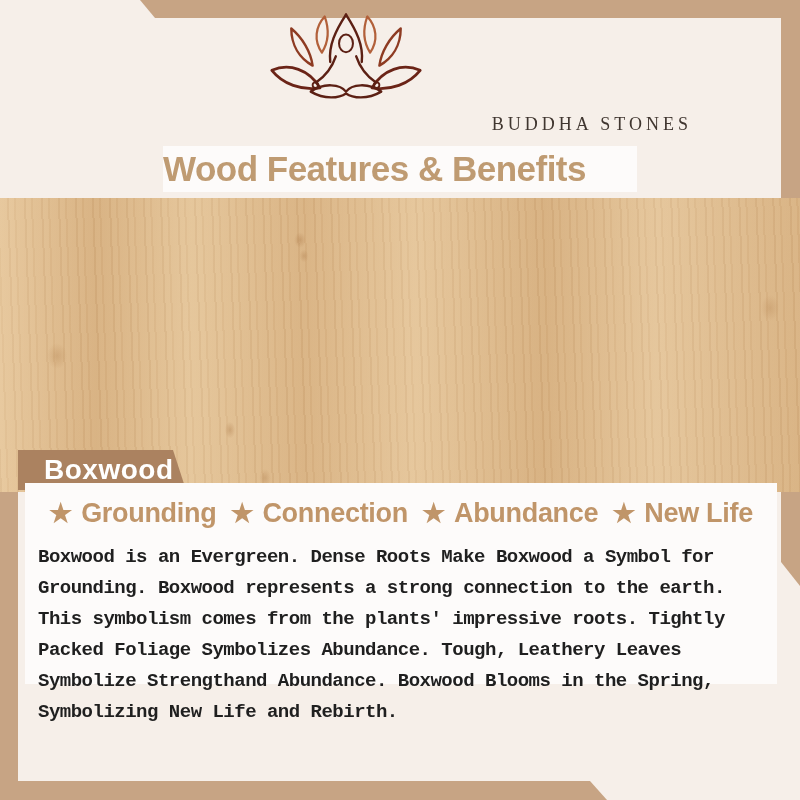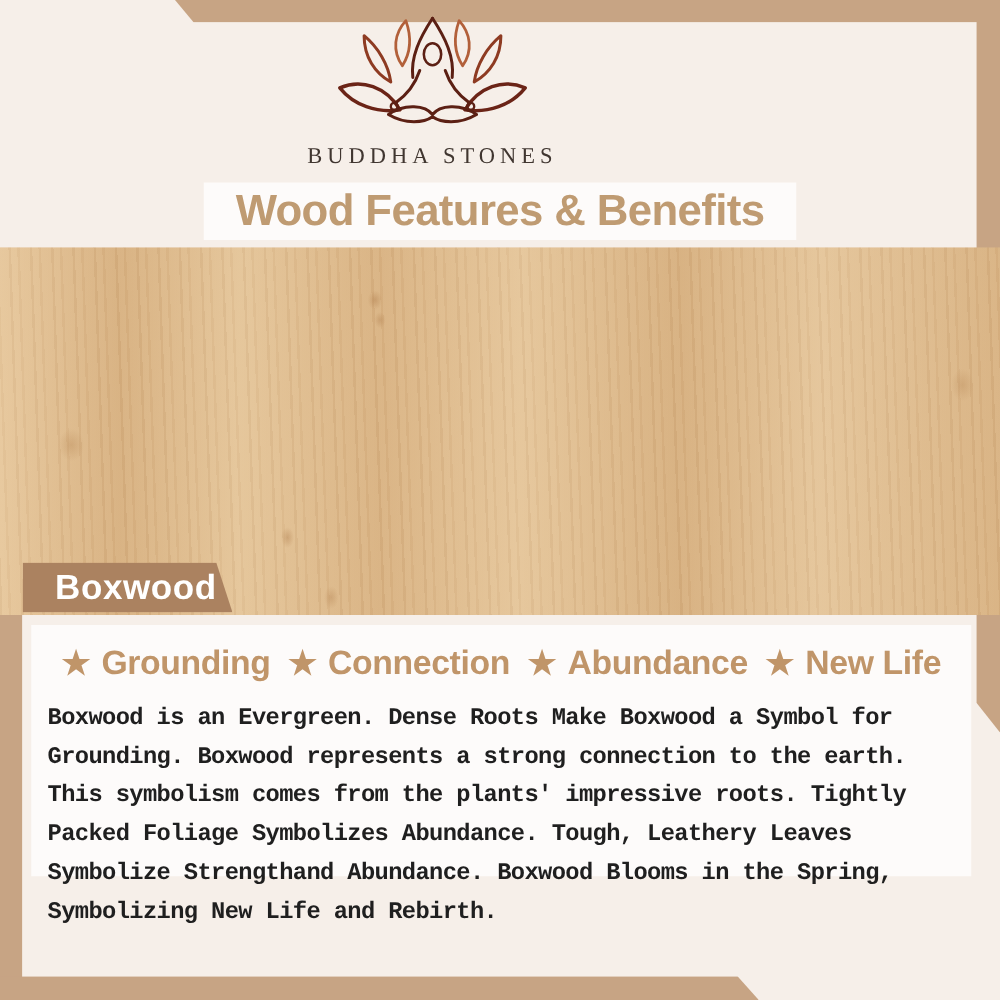--- a/index.html
+++ b/index.html
@@ -24,28 +24,28 @@
   .strip-right{position:absolute;left:781px;top:0;width:19px;height:586px;
     background:linear-gradient(to bottom,var(--frame) 0 198px,var(--frame-dark) 198px 492px,var(--frame) 492px);
     clip-path:polygon(0 0,100% 0,100% 100%,0 calc(100% - 24px));}
   .strip-left{position:absolute;left:0;top:200px;width:18px;height:600px;
     background:linear-gradient(to bottom,var(--frame-dark) 0 292px,var(--frame) 292px);
     clip-path:polygon(0 0,100% 22px,100% 100%,0 100%);}
   .bar-bottom{position:absolute;left:0;top:781px;width:800px;height:19px;background:var(--frame);
     clip-path:polygon(0 0,590px 0,607px 100%,0 100%);}
 
   
-  .brand-header{position:absolute;left:0;top:10px;width:692px;text-align:center;}
+  .brand-header{position:absolute;left:0;top:10px;width:692px;text-align:right;}
   .brand-header svg{display:block;margin:0 auto;}
   .brand-name{margin-top:2px;font-family:"Liberation Serif",serif;font-size:18px;
     letter-spacing:4px;color:var(--brand);font-weight:400;}
 
   
   .title-banner{position:absolute;left:163px;top:146px;width:474px;height:46px;
-    background:var(--panel);display:flex;align-items:center;justify-content:center;}
+    background:var(--panel);display:flex;align-items:center;justify-content:flex-start;}
   .page-title{font-size:35px;font-weight:bold;color:var(--title);letter-spacing:-0.5px;white-space:nowrap;}
 
   
   .wood{position:absolute;left:0;top:198px;width:800px;height:294px;
     background-color:var(--wood-base);
     background-image:
       radial-gradient(ellipse 9px 12px at 300px 42px, rgba(164,110,60,0.35), transparent 65%),
       radial-gradient(ellipse 7px 10px at 304px 58px, rgba(164,110,60,0.30), transparent 65%),
       radial-gradient(ellipse 16px 20px at 57px 158px, rgba(170,118,66,0.28), transparent 65%),
       radial-gradient(ellipse 8px 13px at 230px 232px, rgba(160,105,55,0.32), transparent 65%),
@@ -58,21 +58,21 @@
         rgba(167,118,68,0.12) 0 2px, rgba(255,235,200,0.08) 2px 7px,
         rgba(180,130,78,0.10) 7px 9px, rgba(246,220,180,0.08) 9px 17px);}
 
   
   .badge{position:absolute;left:18px;bottom:2px;width:168px;height:40px;background:var(--badge);
     clip-path:polygon(0 0,calc(100% - 13px) 0,100% 100%,0 100%);
     display:flex;align-items:center;}
   .badge-label{color:#fff;font-size:28px;font-weight:bold;padding-left:26px;letter-spacing:0.5px;}
 
   
-  .panel{position:absolute;left:25px;top:500px;width:752px;height:201px;background:var(--panel);}
+  .panel{position:absolute;left:25px;top:483px;width:752px;height:201px;background:var(--panel);}
   .benefits{margin-top:15px;text-align:center;font-size:27px;font-weight:bold;color:var(--accent);
     letter-spacing:-0.3px;}
   .benefit{white-space:nowrap;}
   .benefit .star{margin:0 9px 0 14px;font-size:26px;}
   .benefit:first-child .star{margin-left:0;}
   .desc{margin:13px 15px 0 13px;font-size:19px;font-weight:bold;color:var(--text);
     line-height:31px;letter-spacing:-0.5px;text-align:left;font-family:Liberation Mono, monospace;}
 </style>
 </head>
 <body>

